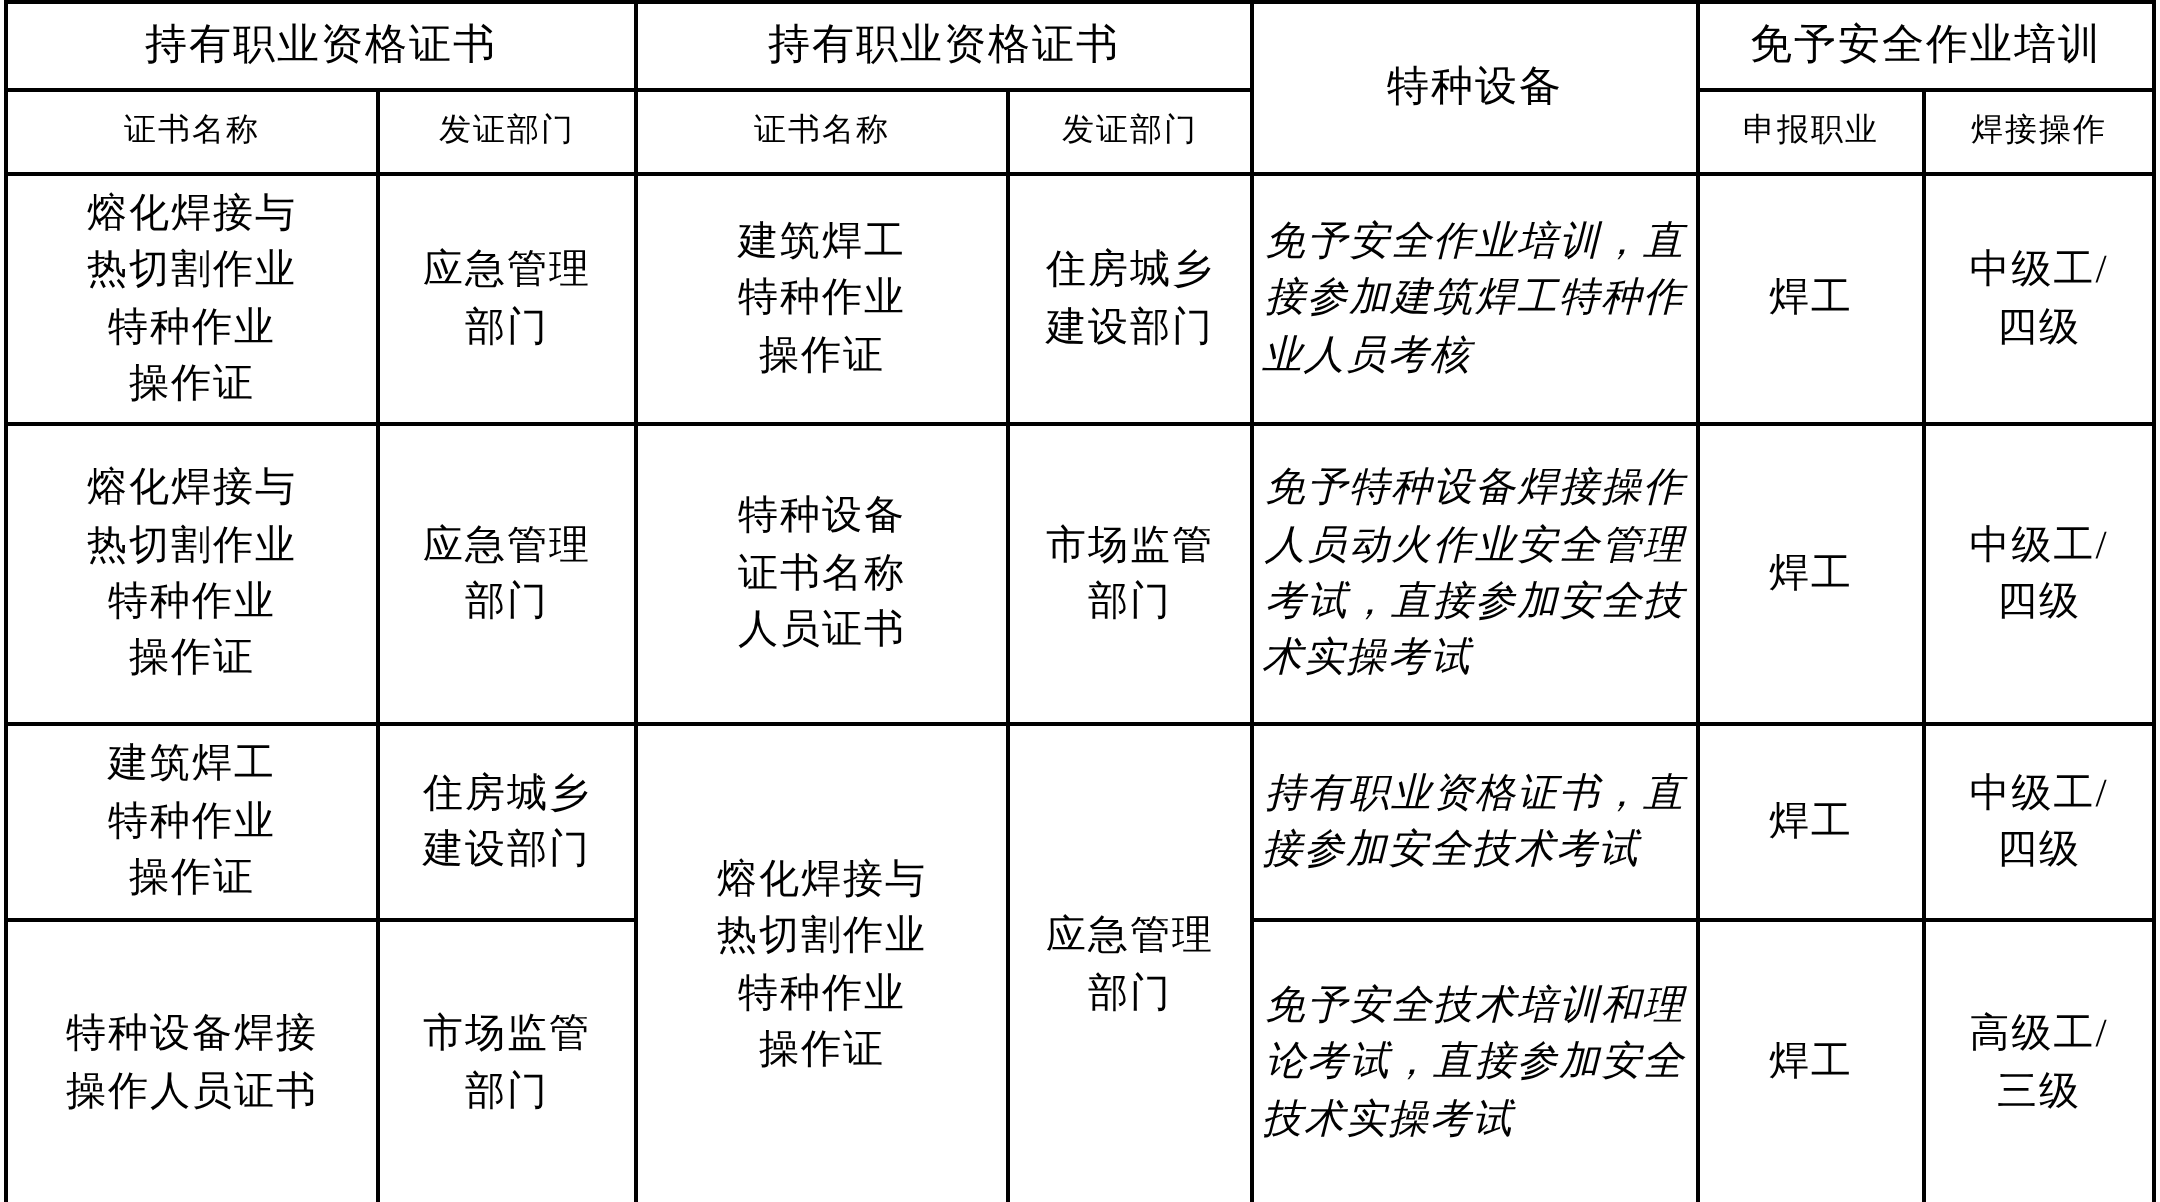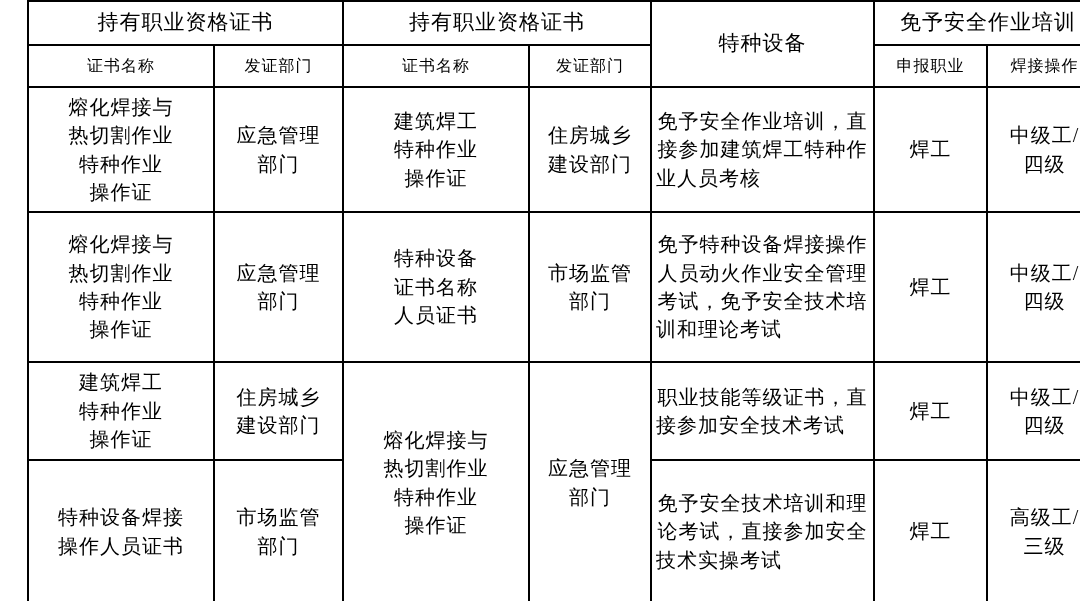--- a/index.html
+++ b/index.html
@@ -8,24 +8,23 @@
     background: #ffffff;
   }
   body {
     width: 1080px;
     height: 601px;
     font-family: "Liberation Serif", "DejaVu Serif", serif;
     color: #000000;
     overflow: hidden;
   }
   .sheet {
-    width: 960px;
+    width: 1080px;
     height: 601px;
     position: relative;
-    margin-left: 27px;
   }
   table.cert-table {
     border-collapse: collapse;
     width: 1074px;
     margin: 0 auto;
     table-layout: fixed;
   }
   table.cert-table td,
   table.cert-table th {
     border: 2px solid #000000;
@@ -48,20 +47,21 @@
   .cell {
     font-size: 20px;
     letter-spacing: 1px;
   }
   .cell-just {
     text-align: justify;
     text-align-last: left;
     text-justify: inter-ideograph;
     padding-left: 8px;
     padding-right: 6px;
+    font-style: italic;
   }
   .nowrap-lines {
     white-space: pre-line;
   }
   .c1 { width: 186px; }
   .c2 { width: 129px; }
   .c3 { width: 186px; }
   .c4 { width: 122px; }
   .c5 { width: 223px; }
   .c6 { width: 113px; }
@@ -124,38 +124,38 @@
 热切割作业
 特种作业
 操作证</td>
         <td class="cell nowrap-lines">应急管理
 部门</td>
         <td class="cell nowrap-lines">特种设备
 证书名称
 人员证书</td>
         <td class="cell nowrap-lines">市场监管
 部门</td>
-        <td class="cell cell-just">免予特种设备焊接操作人员动火作业安全管理考试，免予安全技术培训和理论考试</td>
+        <td class="cell cell-just">免予特种设备焊接操作人员动火作业安全管理考试，直接参加安全技术实操考试</td>
         <td class="cell">焊工</td>
         <td class="cell nowrap-lines">中级工/
 四级</td>
       </tr>
       <tr class="r3">
         <td class="cell nowrap-lines">建筑焊工
 特种作业
 操作证</td>
         <td class="cell nowrap-lines">住房城乡
 建设部门</td>
         <td class="cell nowrap-lines" rowspan="2">熔化焊接与
 热切割作业
 特种作业
 操作证</td>
         <td class="cell nowrap-lines" rowspan="2">应急管理
 部门</td>
-        <td class="cell cell-just">职业技能等级证书，直接参加安全技术考试</td>
+        <td class="cell cell-just">持有职业资格证书，直接参加安全技术考试</td>
         <td class="cell">焊工</td>
         <td class="cell nowrap-lines">中级工/
 四级</td>
       </tr>
       <tr class="r4">
         <td class="cell nowrap-lines">特种设备焊接
 操作人员证书</td>
         <td class="cell nowrap-lines">市场监管
 部门</td>
         <td class="cell cell-just">免予安全技术培训和理论考试，直接参加安全技术实操考试</td>

